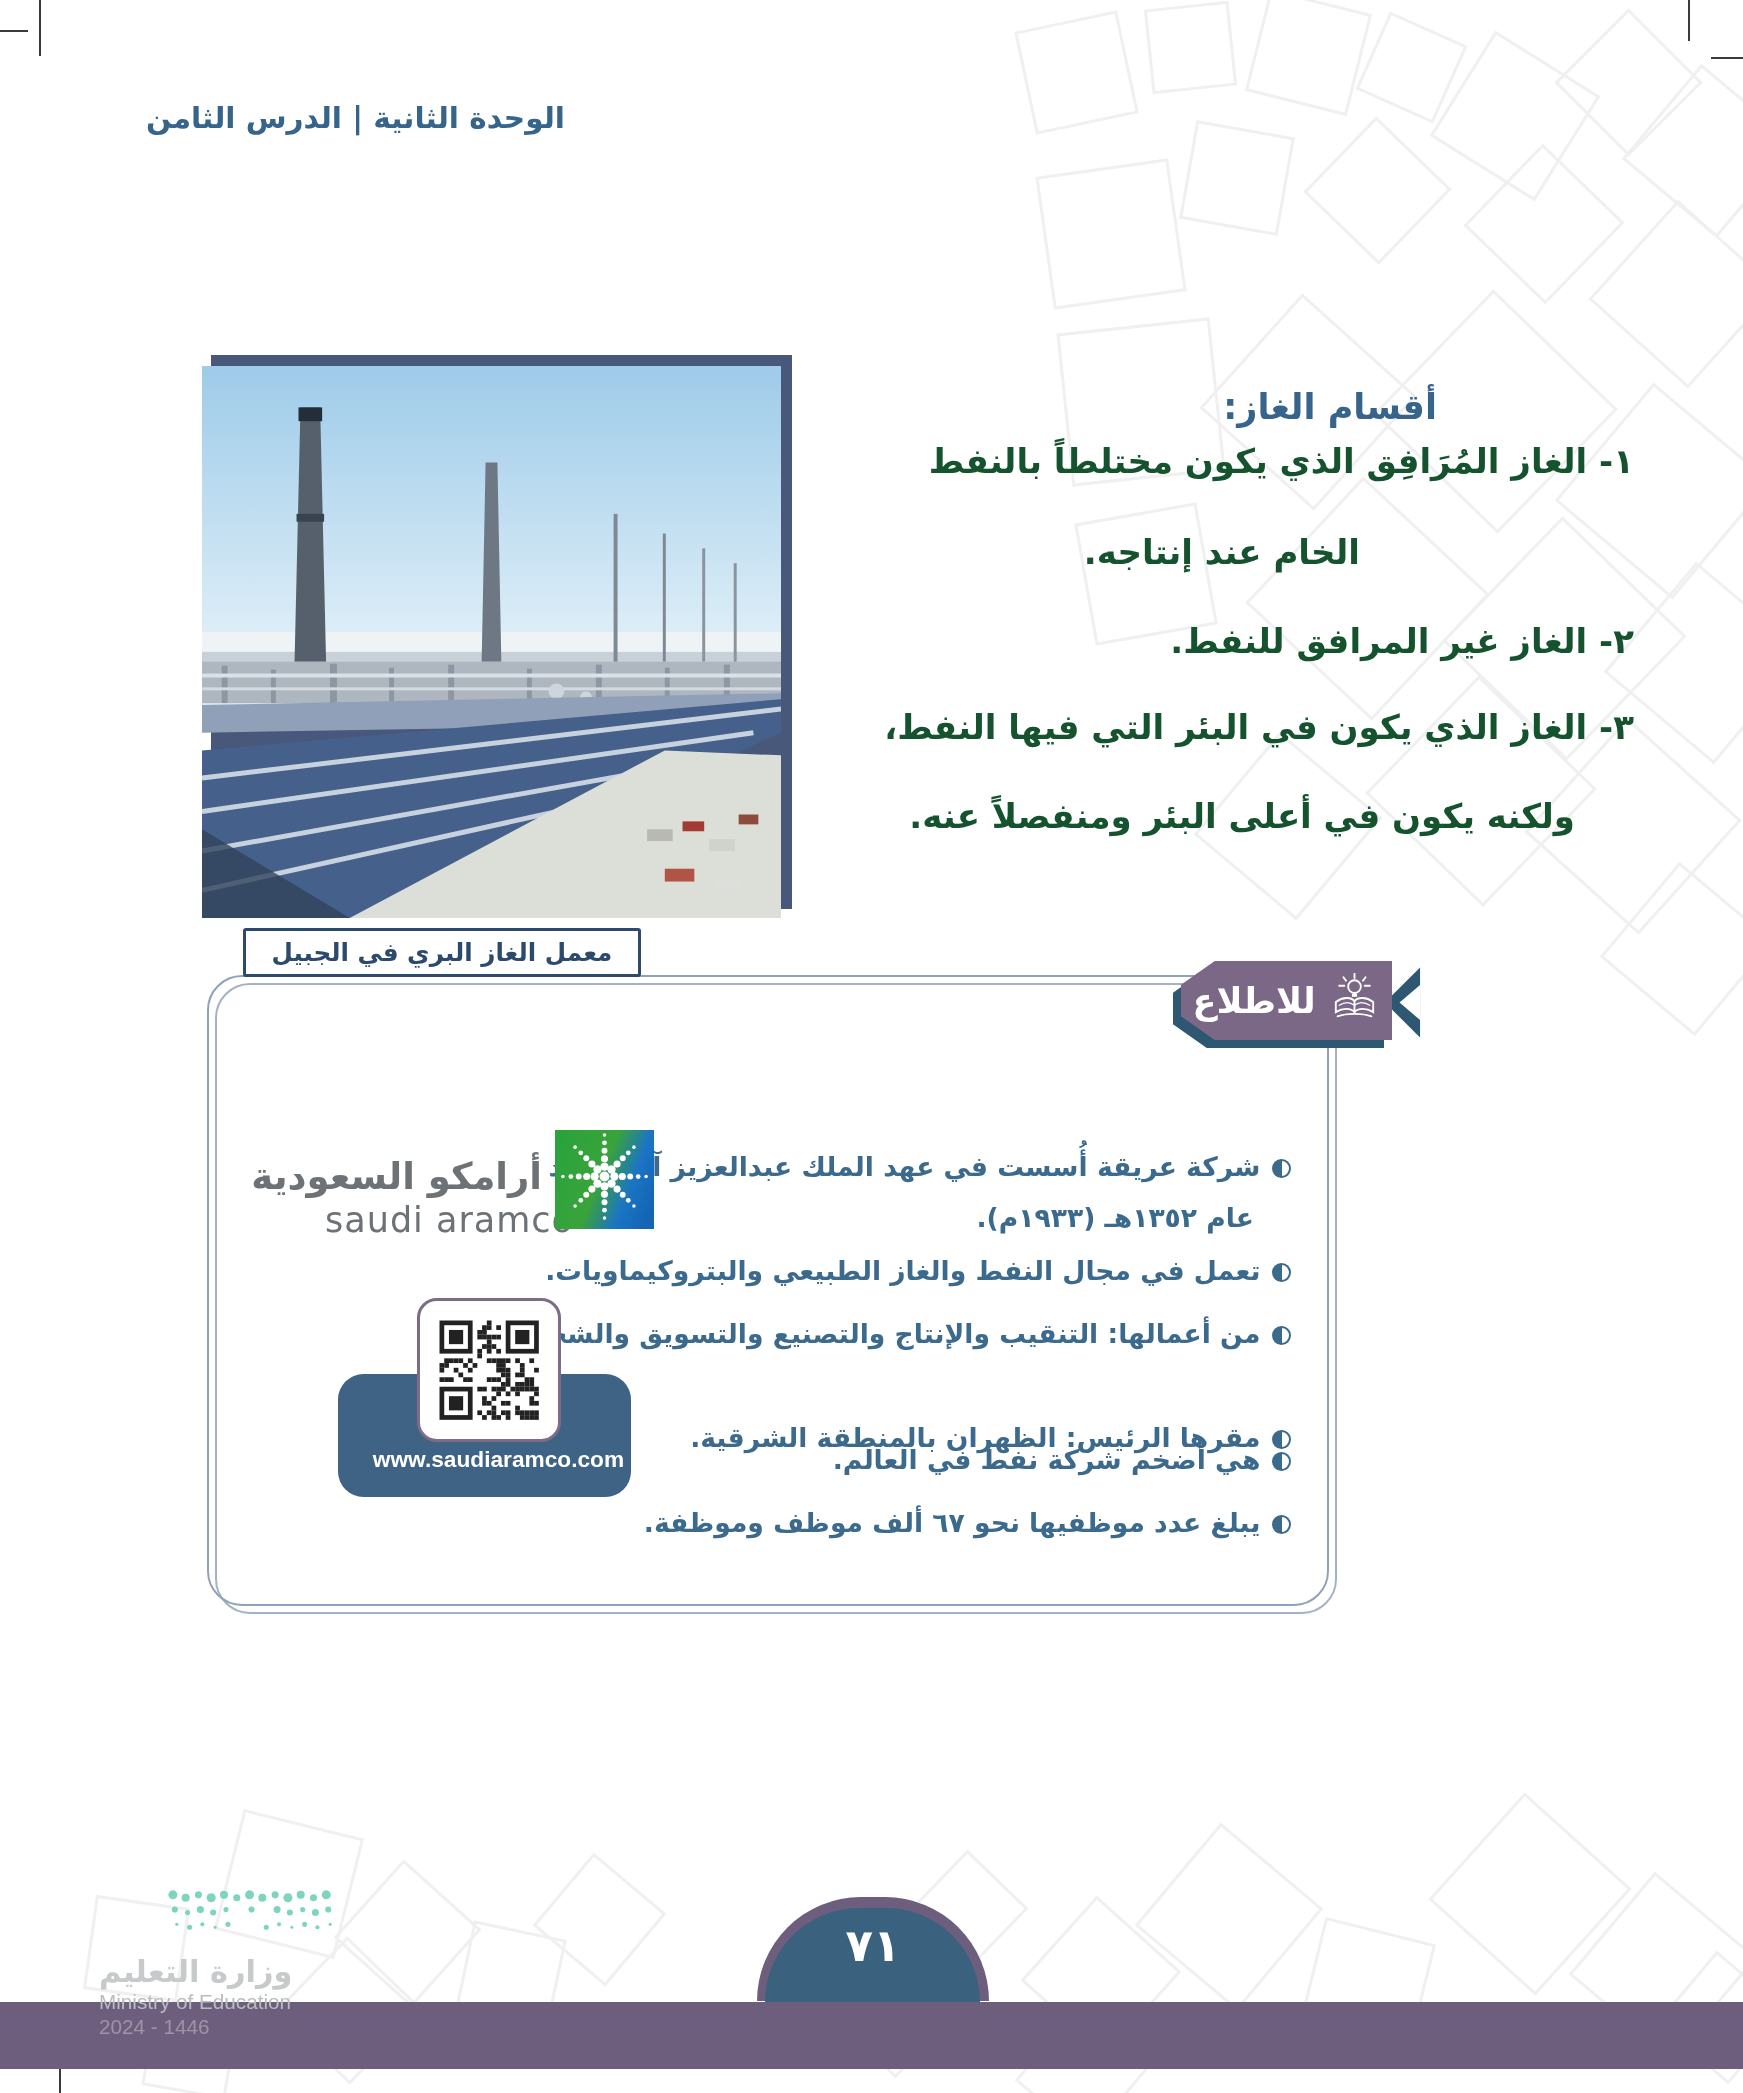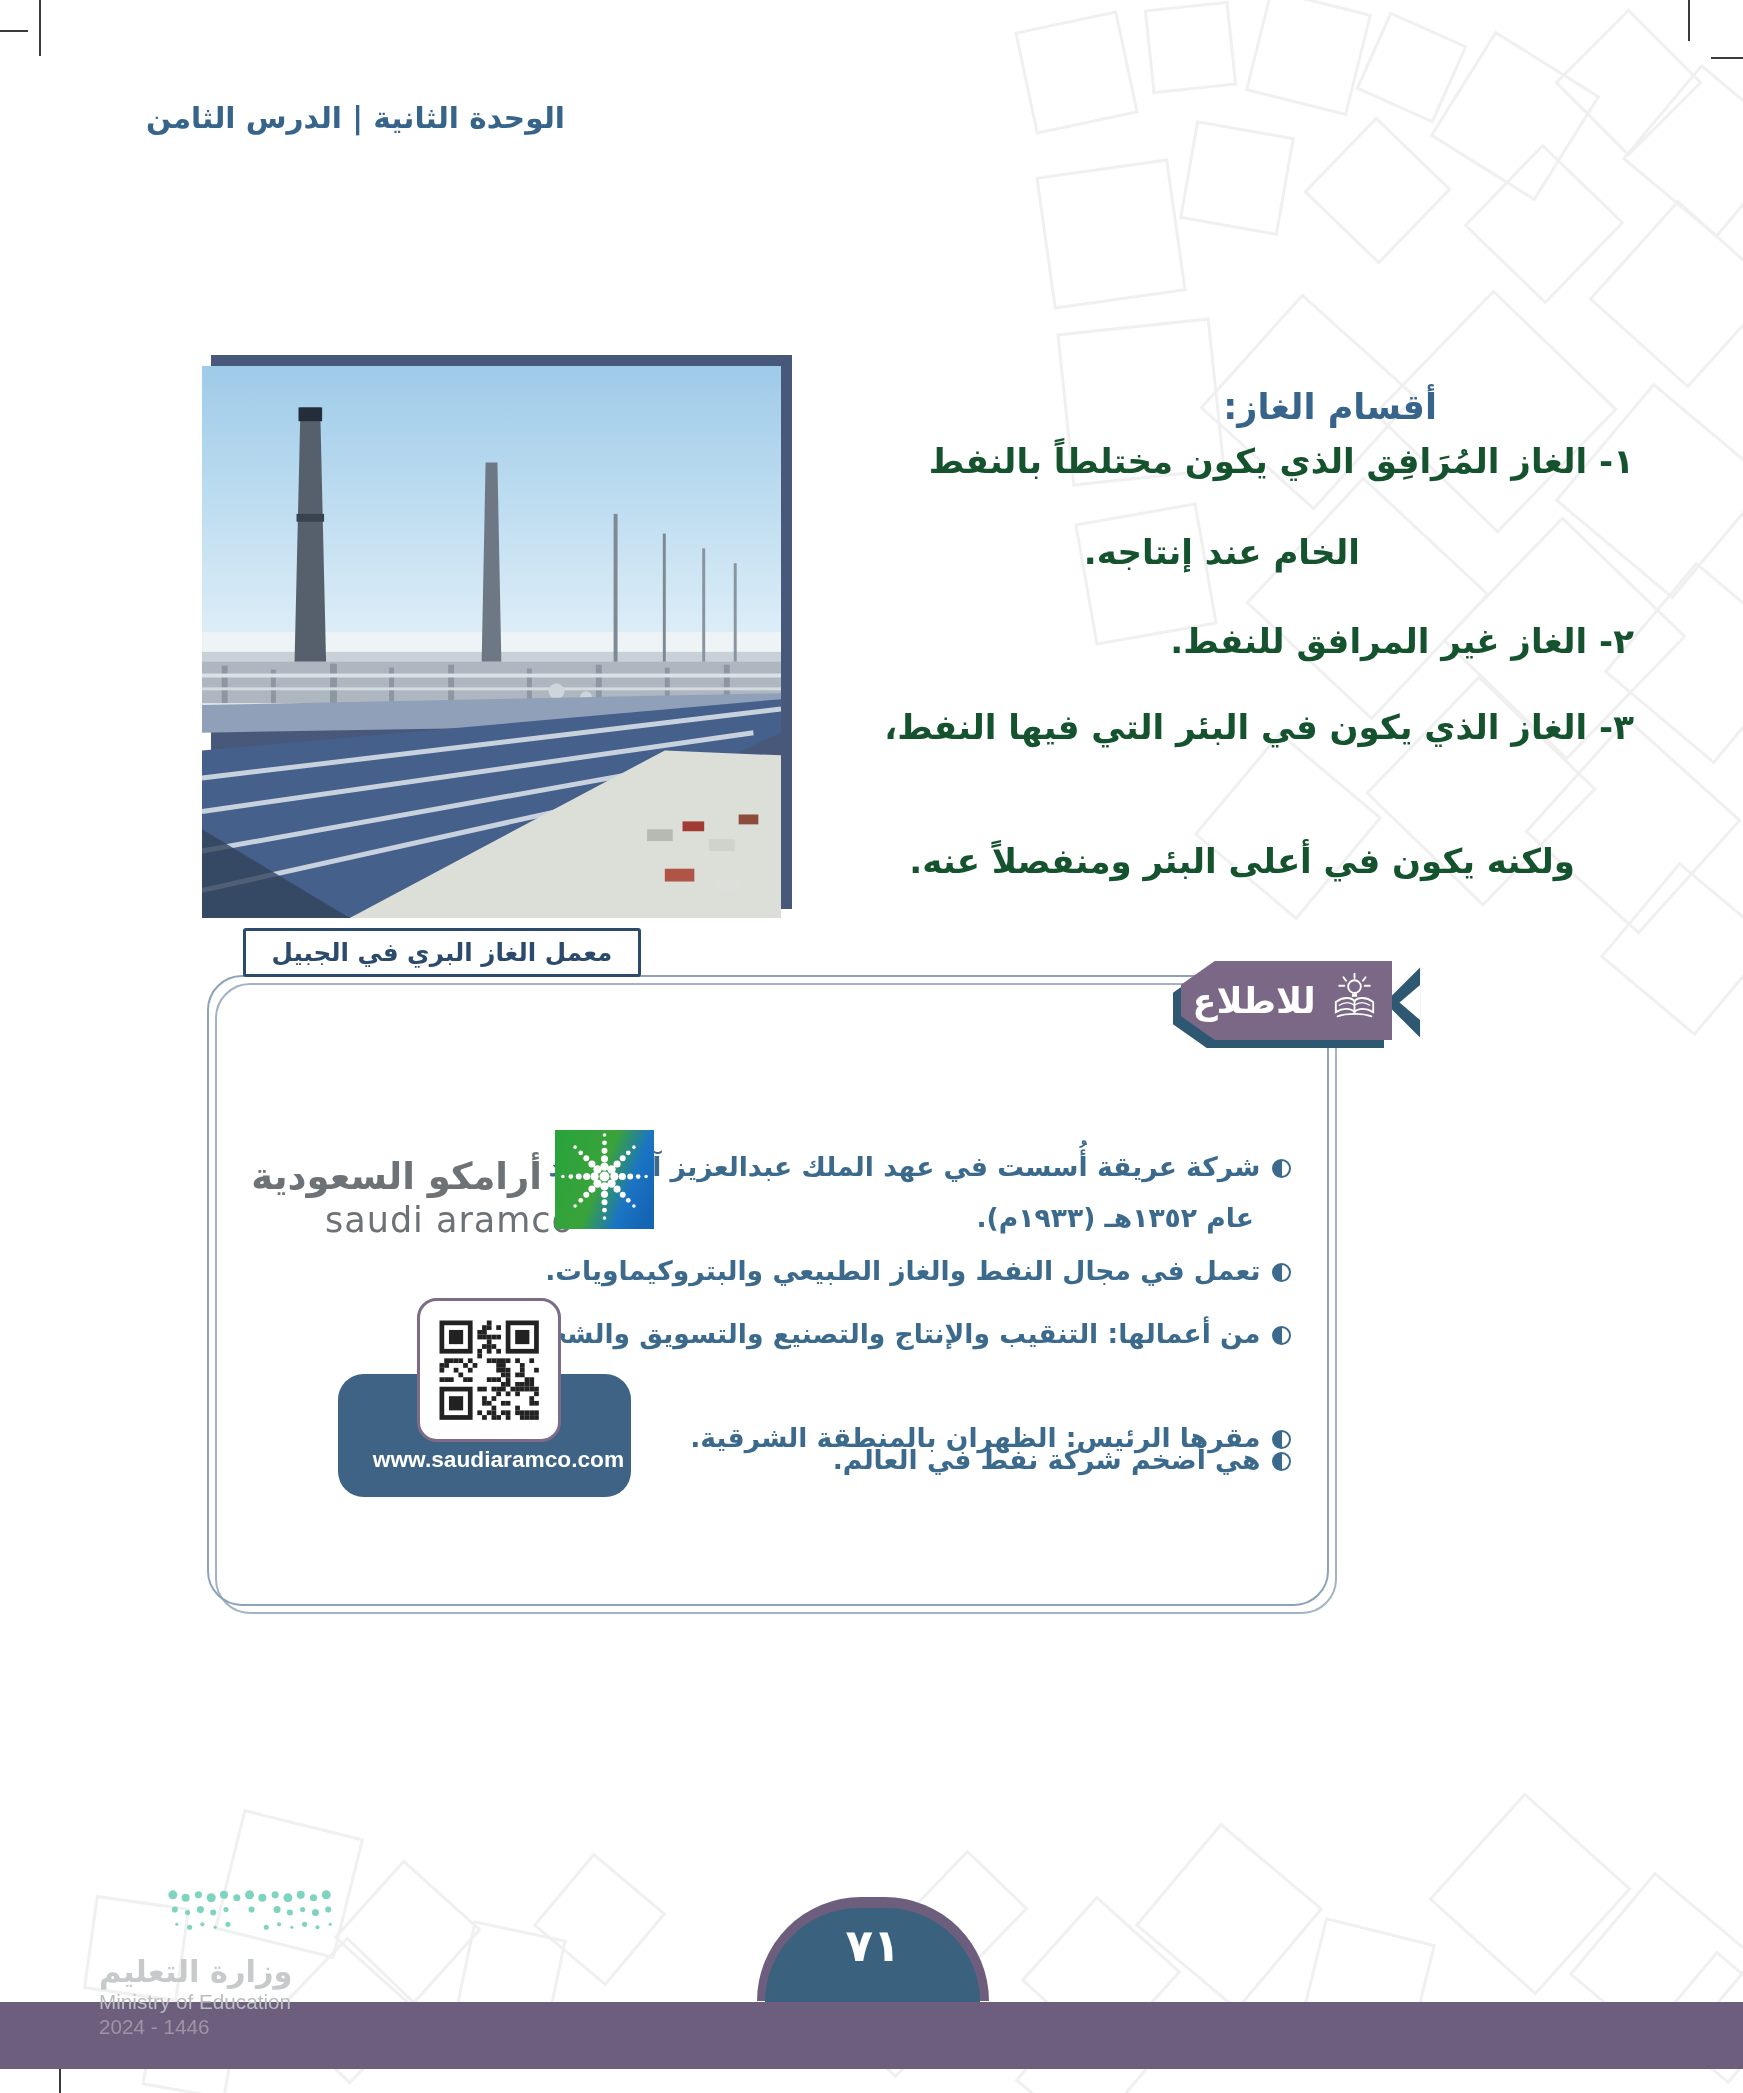--- a/index.html
+++ b/index.html
@@ -179,21 +179,21 @@
       <polygon points="0,560 0,470 150,560" fill="#31425a" opacity="0.8"></polygon>
     </svg>
   </div>
   <div class="abs photo-caption ar">معمل الغاز البري في الجبيل</div>
 
   <div class="abs gas-heading ar">أقسام الغاز:</div>
   <div class="list-line ar" style="right:110px;top:441px;">١- الغاز المُرَافِق الذي يكون مختلطاً بالنفط</div>
   <div class="list-line ar" style="right:384px;top:532px;">الخام عند إنتاجه.</div>
   <div class="list-line ar" style="right:110px;top:621px;">٢- الغاز غير المرافق للنفط.</div>
   <div class="list-line ar" style="right:110px;top:707px;">٣- الغاز الذي يكون في البئر التي فيها النفط،</div>
-  <div class="list-line ar" style="right:169px;top:841px;">ولكنه يكون في أعلى البئر ومنفصلاً عنه.</div>
+  <div class="list-line ar" style="right:169px;top:796px;">ولكنه يكون في أعلى البئر ومنفصلاً عنه.</div>
 
   <div class="box-line" style="left:215px;top:983px;width:1118px;height:627px;"></div>
   <div class="box-line" style="left:207px;top:975px;width:1118px;height:627px;border-color:#8ea2b8;"></div>
 
   <div class="abs chevron">
     <svg width="39" height="75" viewBox="0 0 40 76">
       <polygon points="38,2 2,38 38,74" fill="#2e5871"></polygon>
       <polygon points="38,20 17,38 38,56" fill="#ffffff"></polygon>
     </svg>
   </div>
@@ -229,20 +229,23 @@
     <span class="bullet-marker"></span><span>تعمل في مجال النفط والغاز الطبيعي والبتروكيماويات.</span>
   </div>
   <div class="bullet-line ar" style="top:1318px;">
     <span class="bullet-marker"></span><span>من أعمالها: التنقيب والإنتاج والتصنيع والتسويق والشحن.</span>
   </div>
   <div class="bullet-line ar" style="top:1422px;">
     <span class="bullet-marker"></span><span>مقرها الرئيس: الظهران بالمنطقة الشرقية.</span>
   </div>
   <div class="bullet-line ar" style="top:1444px;">
     <span class="bullet-marker"></span><span>هي أضخم شركة نفط في العالم.</span>
+  </div>
+  <div class="bullet-line ar" style="top:1507px;">
+    <span class="bullet-marker"></span><span>يبلغ عدد موظفيها نحو ٦٧ ألف موظف وموظفة.</span>
   </div>
 
   <div class="abs aramco-ar ar">أرامكو السعودية</div>
   <div class="abs aramco-en" style="text-align:right;">saudi aramco</div>
   <div class="abs aramco-star">
     <svg width="99" height="99" viewBox="0 0 100 100">
       <defs>
         <linearGradient id="aramcoGrad" x1="0" y1="0.3" x2="1" y2="0.7">
           <stop offset="0" stop-color="#2ba33c"></stop>
             <stop offset="0.45" stop-color="#3aa33a"></stop>

